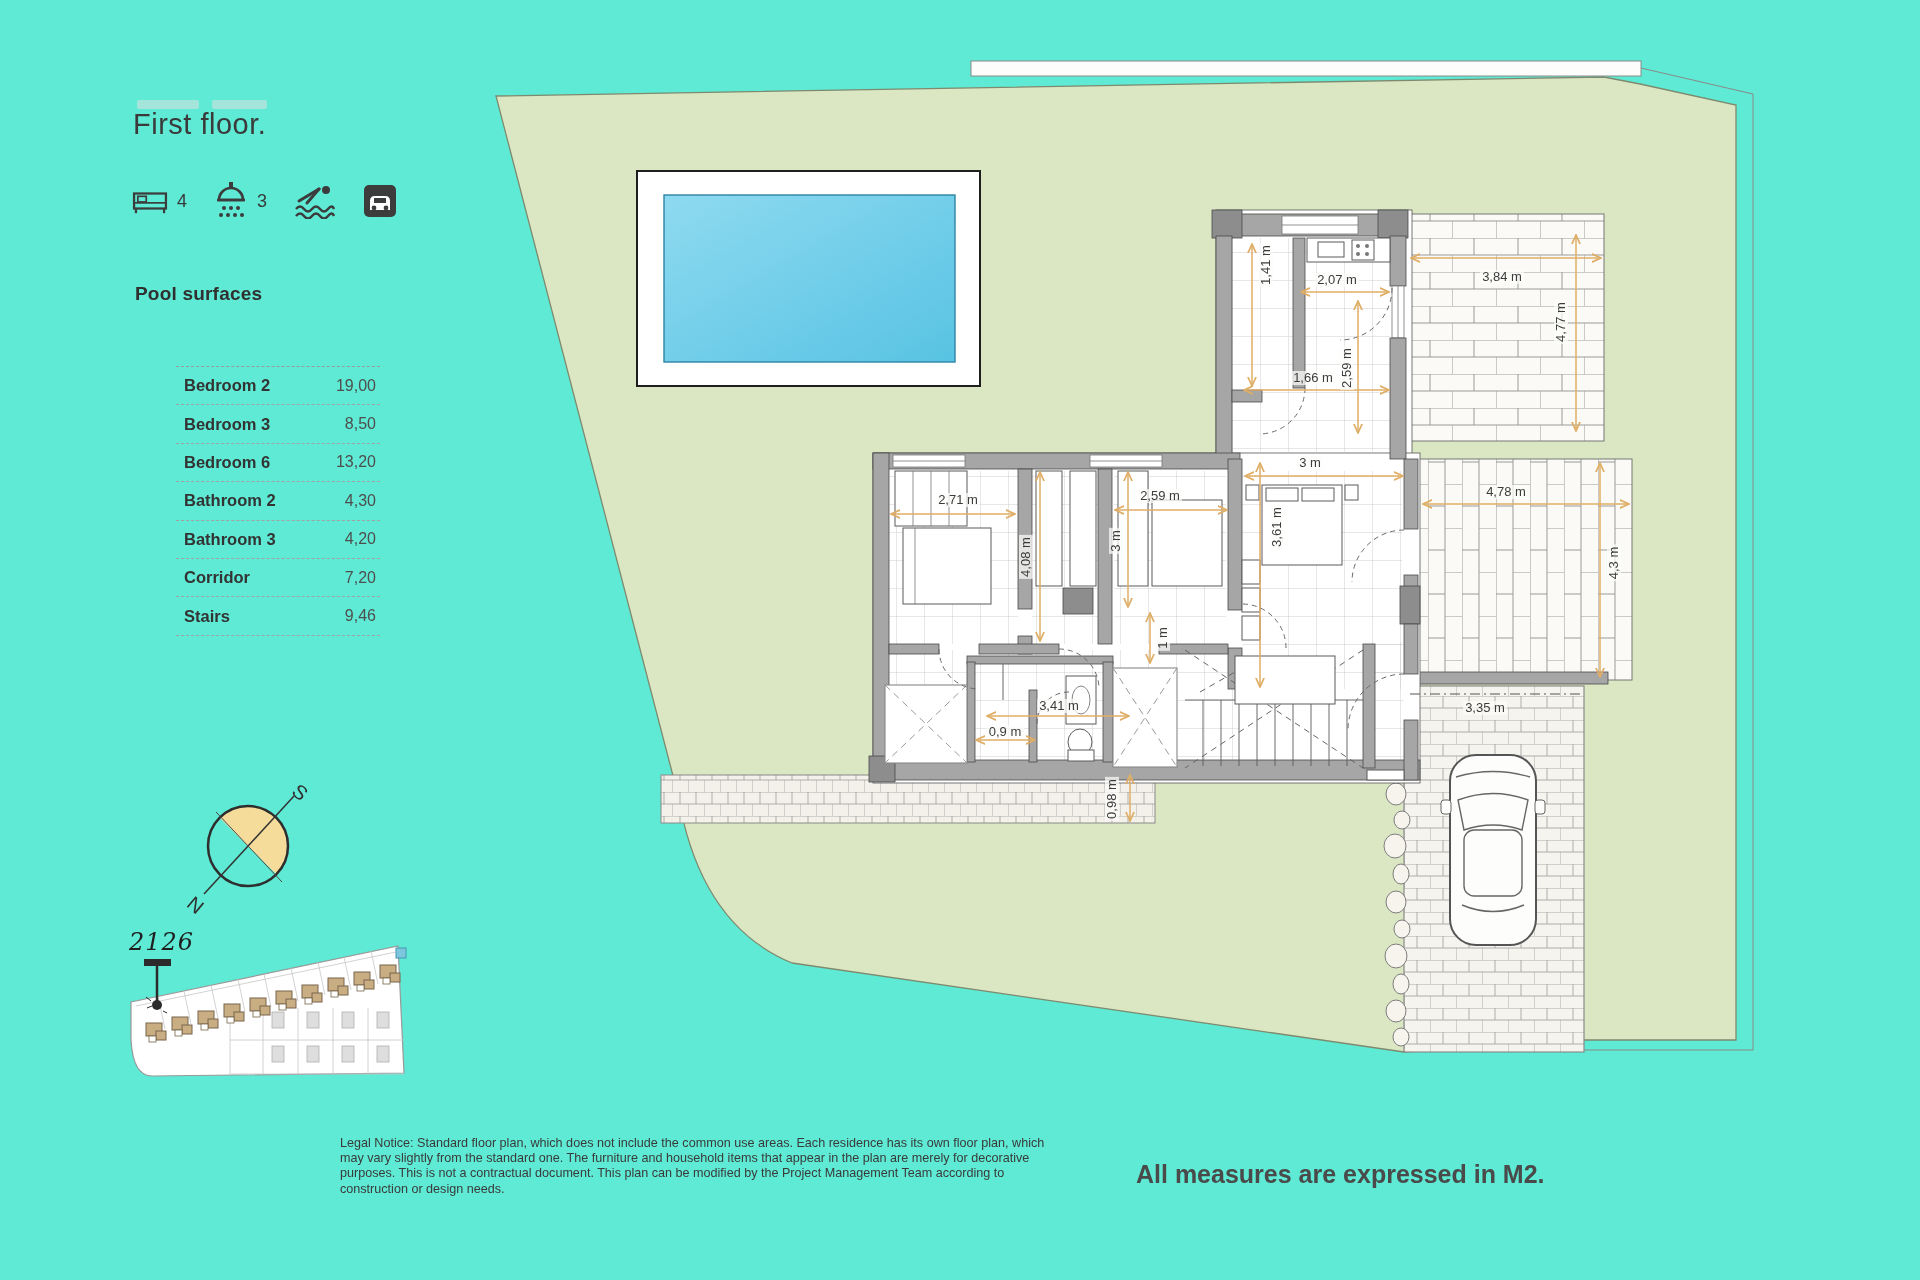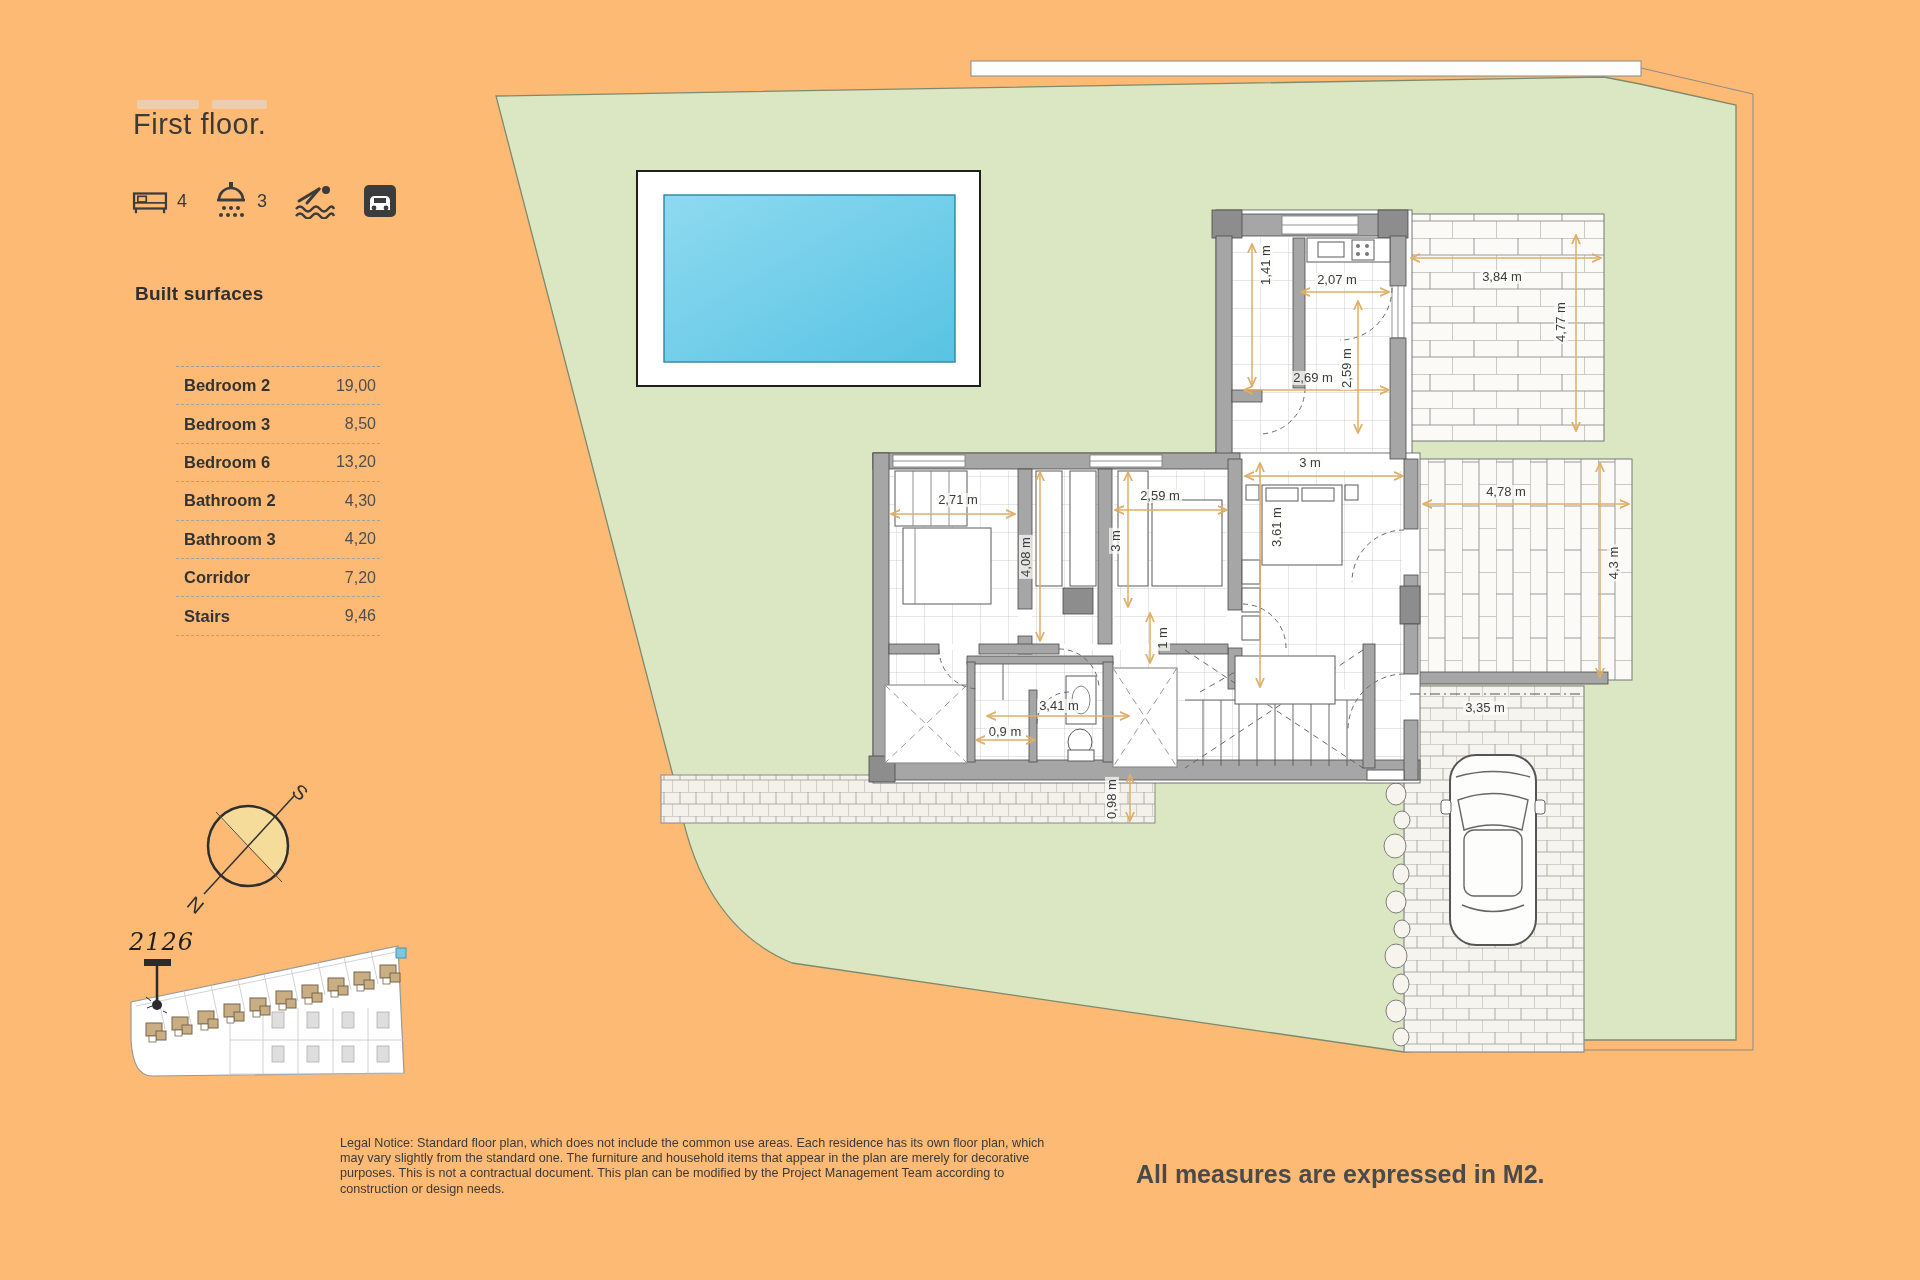--- a/index.html
+++ b/index.html
@@ -1,16 +1,16 @@
 <!DOCTYPE html>
 <html><head>
 <meta charset="utf-8">
 <style>
   html,body{margin:0;padding:0;background:#ffffff;}
-  .page{position:relative;width:1920px;height:1280px;background:#fdba74;overflow:hidden;
+  .page{position:relative;width:1920px;height:1280px;background:#5eead4;overflow:hidden;
         font-family:"Liberation Sans",sans-serif;color:#333;}
 
   
   .ghost{position:absolute;height:9px;background:#dedede;opacity:.55;border-radius:2px;}
   .title{position:absolute;left:133px;top:108px;font-size:29px;color:#3a3a3a;letter-spacing:.5px;}
   .features{position:absolute;left:131px;top:180px;display:flex;align-items:center;gap:26px;}
   .feature{display:flex;align-items:center;gap:8px;}
   .feature .cnt{font-size:18px;color:#3a3a3a;}
   .surf-head{position:absolute;left:135px;top:283px;font-size:19px;font-weight:700;color:#303030;letter-spacing:.2px;}
   .surf-table{position:absolute;left:128px;top:328px;width:252px;}
@@ -420,21 +420,21 @@
       <svg width="34" height="34" viewBox="0 0 34 34">
         <rect x="1" y="1" width="32" height="32" rx="5" fill="#3c3c3c"></rect>
         <path d="M7,26 V17 Q7,12 12,12 H22 Q27,12 27,17 V26 Z" fill="#ffffff"></path>
         <rect x="11" y="14" width="12" height="5" fill="#3c3c3c"></rect>
         <circle cx="11" cy="24" r="2.4" fill="#3c3c3c"></circle>
         <circle cx="23" cy="24" r="2.4" fill="#3c3c3c"></circle>
       </svg>
     </div>
   </div>
 
-  <div class="surf-head">Built surfaces</div>
+  <div class="surf-head">Pool surfaces</div>
 
   <div class="surf-table">
     <div class="sgroup g2">
       <div class="srow">
         <span class="lbl">Bedroom 2</span>
         <span class="val">19,00</span>
       </div>
       <div class="srow">
         <span class="lbl">Bedroom 3</span>
         <span class="val">8,50</span>
@@ -464,21 +464,21 @@
 
   <div class="compass-label" style="left:293px;top:781px;transform:rotate(40deg);">S</div>
   <div class="compass-label" style="left:188px;top:894px;transform:rotate(40deg);">N</div>
 
   <div class="unit-number">2126</div>
 
   <span class="dim-label v" style="left:1266px;top:265px;">1,41 m</span>
   <span class="dim-label" style="left:1337px;top:280px;">2,07 m</span>
   <span class="dim-label" style="left:1502px;top:277px;">3,84 m</span>
   <span class="dim-label v" style="left:1561px;top:322px;">4,77 m</span>
-  <span class="dim-label" style="left:1313px;top:378px;">2,69 m</span>
+  <span class="dim-label" style="left:1313px;top:378px;">1,66 m</span>
   <span class="dim-label v" style="left:1347px;top:368px;">2,59 m</span>
   <span class="dim-label" style="left:1310px;top:463px;">3 m</span>
   <span class="dim-label" style="left:958px;top:500px;">2,71 m</span>
   <span class="dim-label" style="left:1160px;top:496px;">2,59 m</span>
   <span class="dim-label v" style="left:1277px;top:527px;">3,61 m</span>
   <span class="dim-label" style="left:1506px;top:492px;">4,78 m</span>
   <span class="dim-label v" style="left:1614px;top:563px;">4,3 m</span>
   <span class="dim-label v" style="left:1026px;top:557px;">4,08 m</span>
   <span class="dim-label v" style="left:1116px;top:541px;">3 m</span>
   <span class="dim-label v" style="left:1163px;top:638px;">1 m</span>

